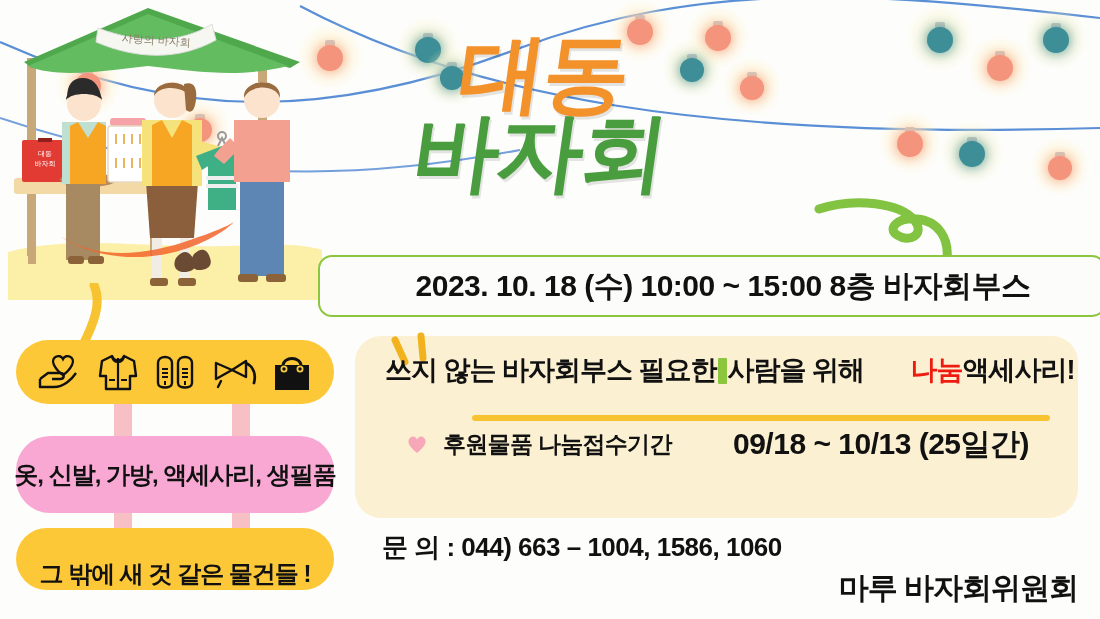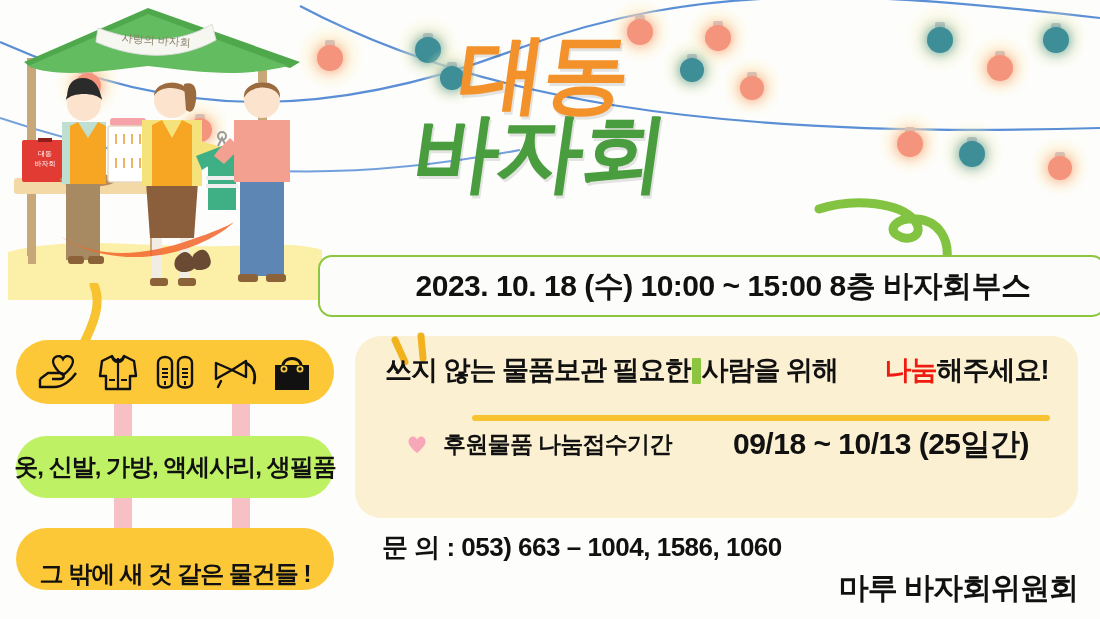--- a/index.html
+++ b/index.html
@@ -78,21 +78,21 @@
   }
   .org{
     position:absolute;right:22px;top:568px;
     font-size:30px;font-weight:bold;color:#111;letter-spacing:-1px;
   }
 
   
   .stem{position:absolute;left:36px;top:283px;width:140px;height:66px;}
   .lbox{position:absolute;left:16px;border-radius:34px;display:flex;align-items:center;justify-content:center;}
   .lbox-icons{top:340px;width:318px;height:64px;background:#FDC838;}
-  .lbox-green{top:436px;width:318px;height:62px;background:#bef264;}
+  .lbox-green{top:436px;width:318px;height:77px;background:#f9a8d4;}
   .lbox-yellow{top:528px;width:318px;height:62px;background:#FDC838;align-items:flex-end;}
   .lbox-text{
     font-size:24px;font-weight:bold;color:#111;letter-spacing:-1px;white-space:nowrap;
   }
   .connector{position:absolute;width:18px;height:40px;background:#F6C0C4;}
   .c1{left:114px;top:400px;}
   .c2{left:232px;top:400px;}
   .c3{left:114px;top:494px;}
   .c4{left:232px;top:494px;}
   .icon-row{display:flex;align-items:center;gap:14px;}
@@ -298,39 +298,39 @@
   </div>
 
   <div class="panel">
 
     <svg class="sparkles" viewBox="0 0 80 34">
       <path d="M14 30 L4 8" stroke="#F2B21E" stroke-width="7" stroke-linecap="round"></path>
       <path d="M32 26 L30 4" stroke="#F2B21E" stroke-width="7" stroke-linecap="round"></path>
     </svg>
 
     <div class="panel-head">
-      <span>쓰지 않는 물품보관 필요한</span><span class="green-tick"></span><span>사람을 위해</span>
-      <span class="hl-red">나눔</span><span>해주세요!</span>
+      <span>쓰지 않는 바자회부스 필요한</span><span class="green-tick"></span><span>사람을 위해</span>
+      <span class="hl-red">나눔</span><span>액세사리!</span>
     </div>
 
     <div class="divider"></div>
 
     <div class="rows">
       <div class="row">
         <svg class="heart" viewBox="0 0 20 19">
           <path d="M10 18 C 2 12, 0 7, 2.4 3.6 C 4.8 .2, 8.6 1.4, 10 4.4
                    C 11.4 1.4, 15.2 .2, 17.6 3.6 C 20 7, 18 12, 10 18 Z" fill="#F7A8B8"></path>
         </svg>
         <span class="row-label">후원물품 나눔접수기간</span>
         <span class="row-value">09/18 ~ 10/13 (25일간)</span>
       </div>
     </div>
   </div>
 
-  <div class="contact">문 의 : 053) 663 – 1004, 1586, 1060</div>
+  <div class="contact">문 의 : 044) 663 – 1004, 1586, 1060</div>
   <div class="org">마루 바자회위원회</div>
 
   <svg class="stem" viewBox="0 0 140 66">
     <path d="M58 2 C 66 20, 58 40, 46 64" stroke="#F7C331" stroke-width="9" fill="none" stroke-linecap="round"></path>
   </svg>
 
   <div class="connector c1"></div>
   <div class="connector c2"></div>
   <div class="connector c3"></div>
   <div class="connector c4"></div>

